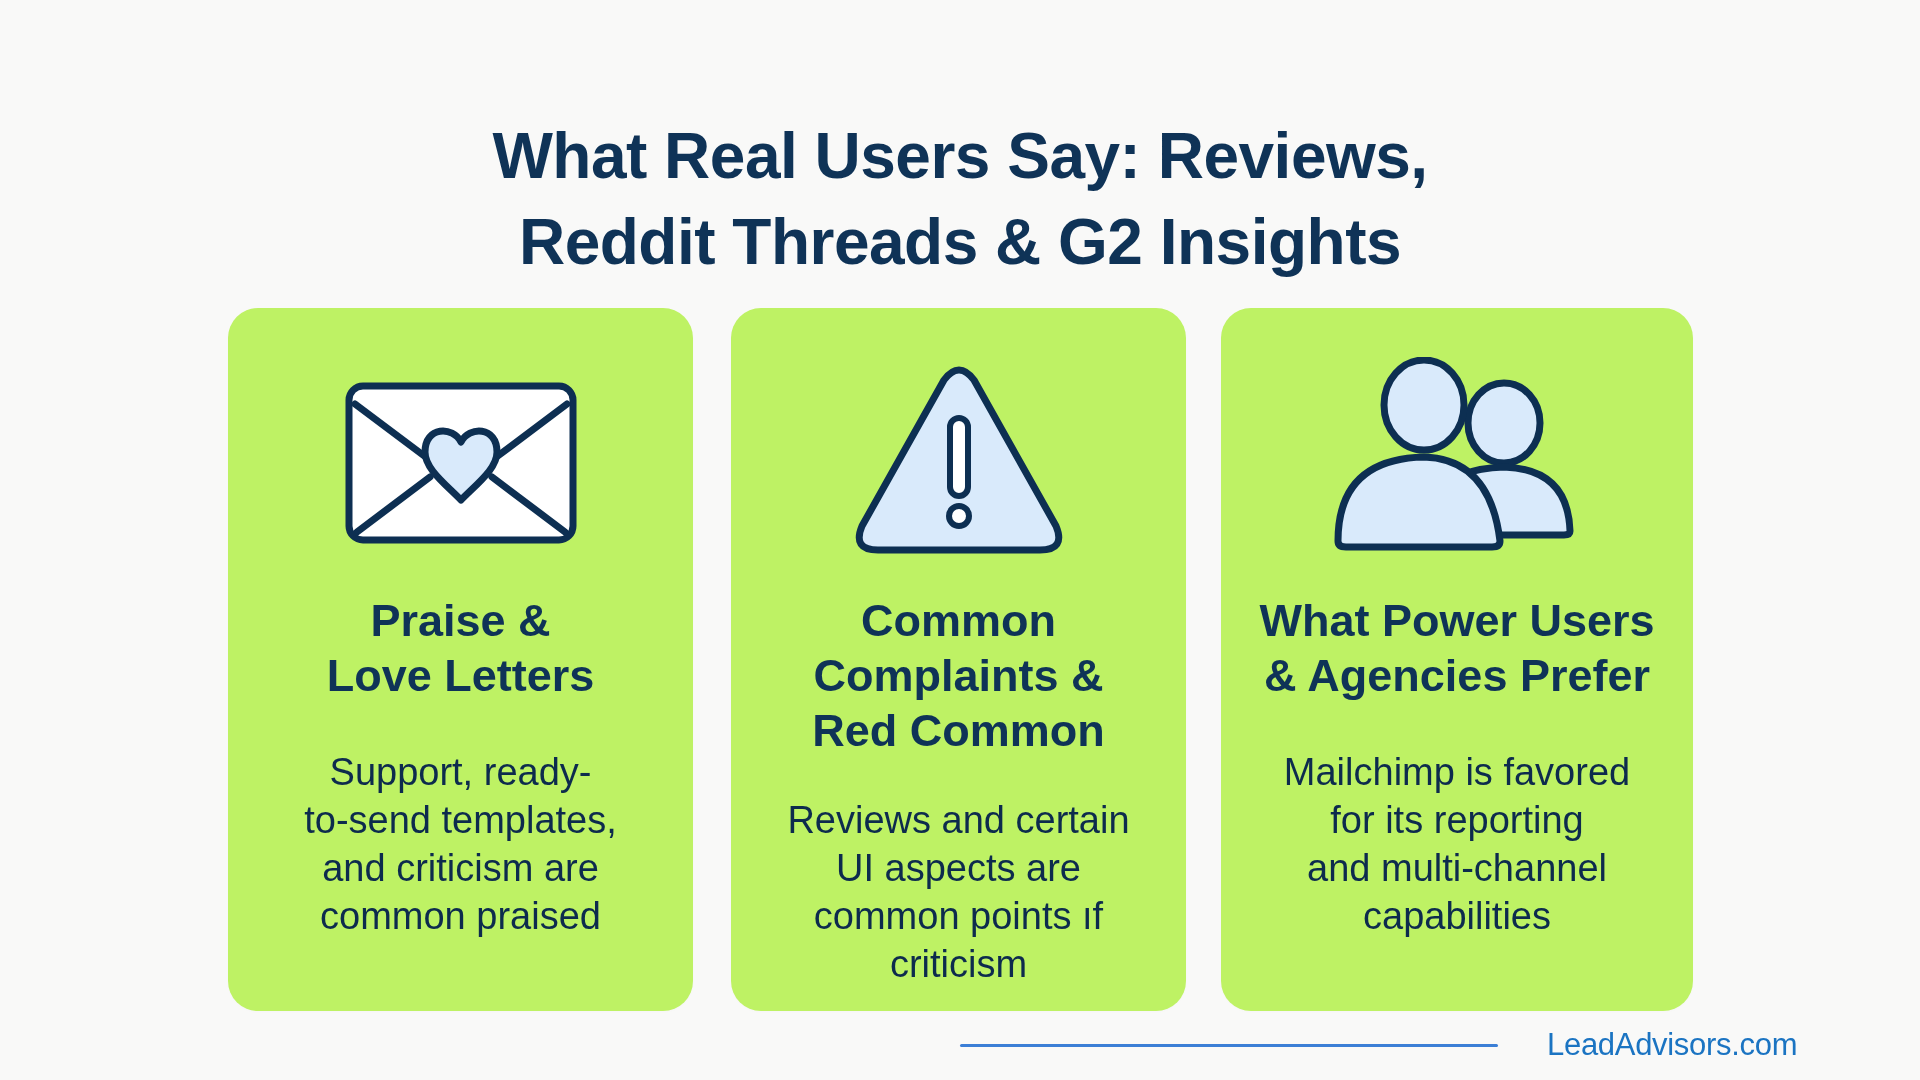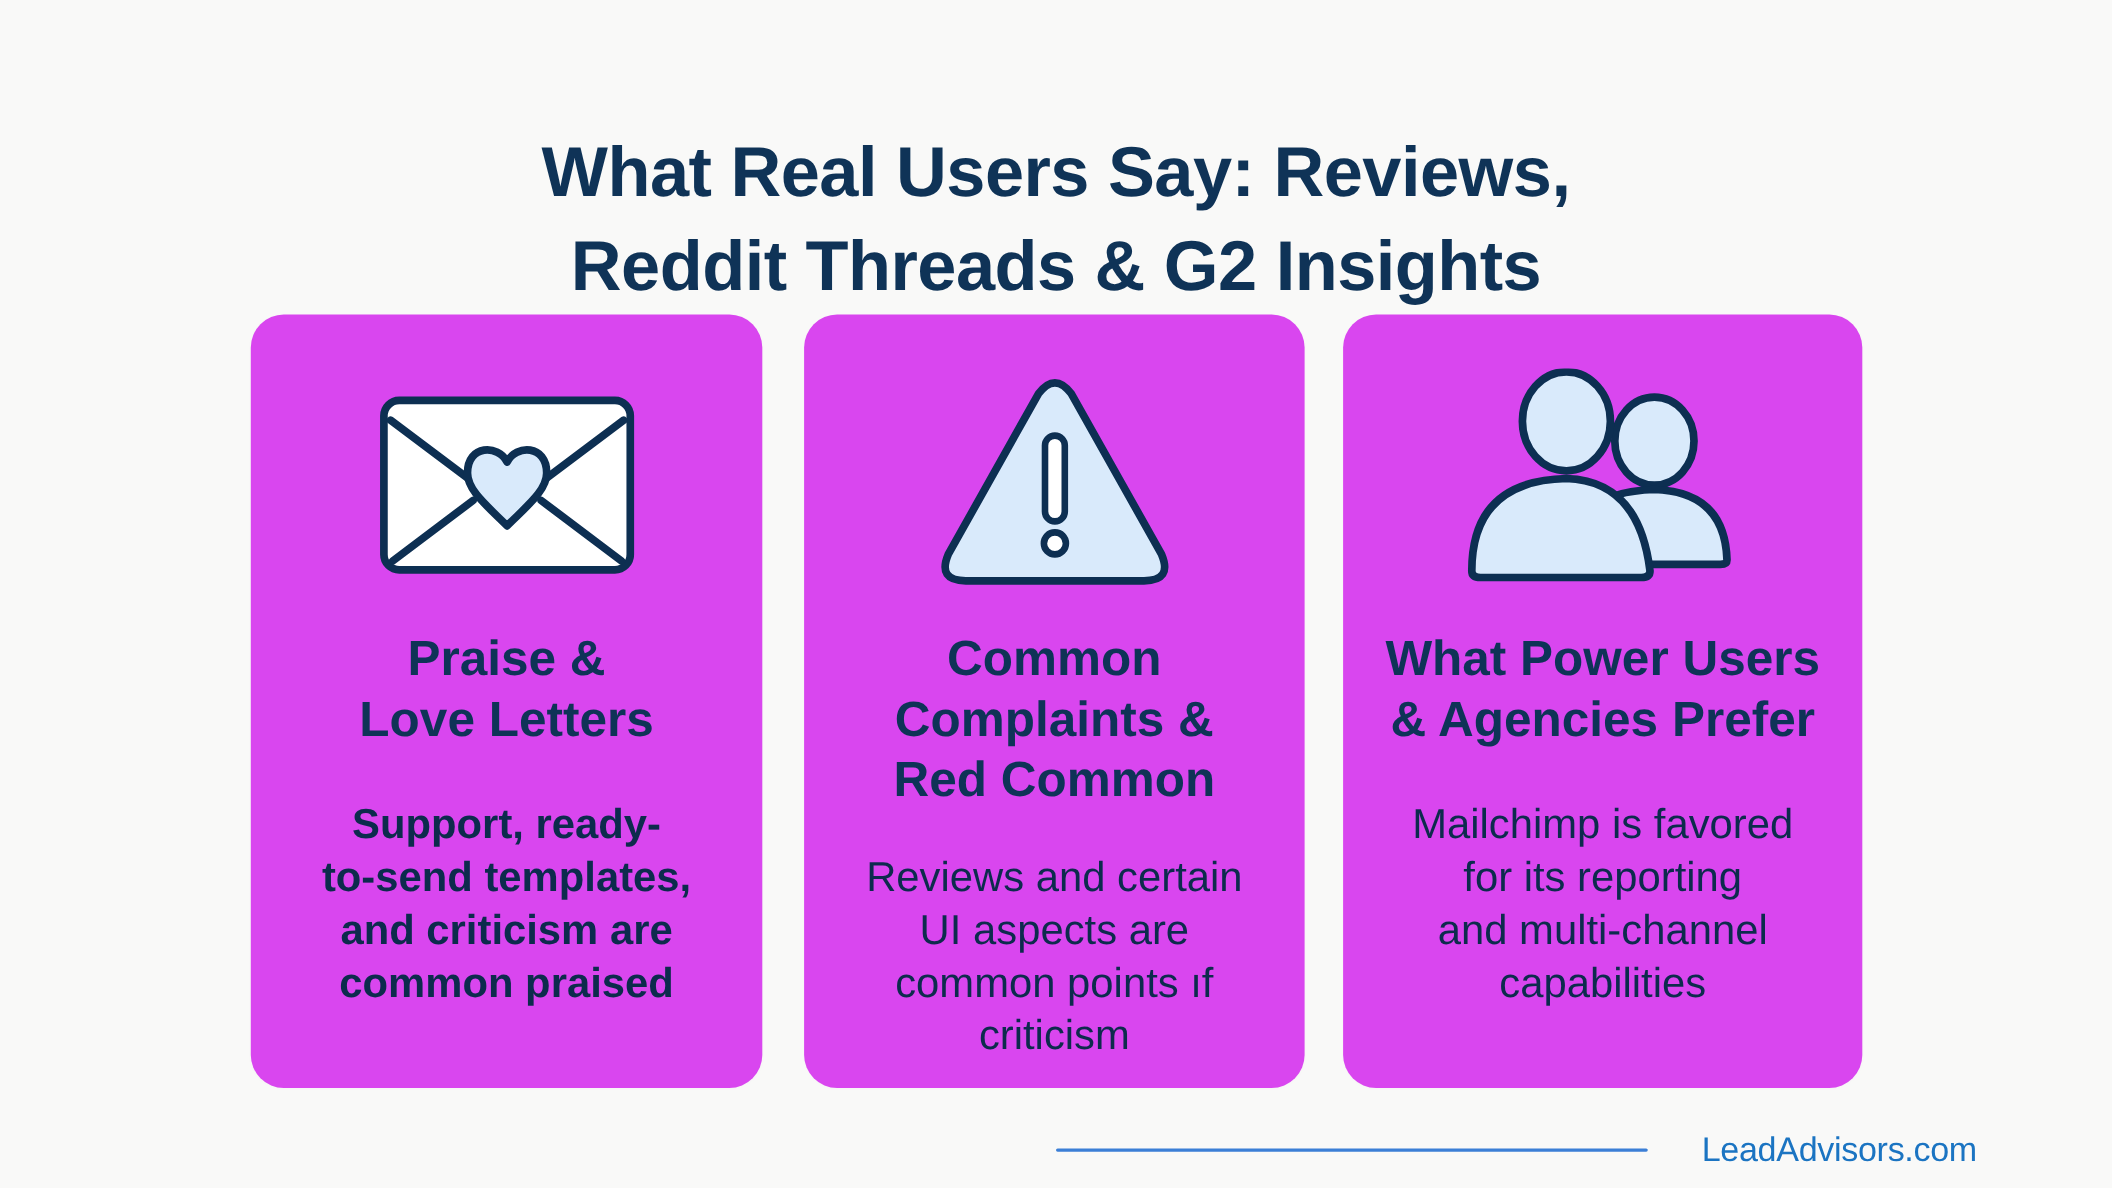--- a/index.html
+++ b/index.html
@@ -10,38 +10,38 @@
     color: #0f3357;
     position: relative;
   }
   .title {
     position: absolute; left: 0; top: 70px; width: 1920px;
     text-align: center; font-weight: 700; font-size: 64px; line-height: 86px;
     color: #0f3357; letter-spacing: -0.5px;
   }
   .title span { display: block; }
   .card {
-    position: absolute; top: 286px; height: 703px;
-    background: #d946ef; border-radius: 30px;
+    position: absolute; top: 308px; height: 703px;
+    background: #bef264; border-radius: 30px;
     box-shadow: 0 1px 3px rgba(0,0,0,0.015);
   }
   .card .icon { position: absolute; left: 0; right: 0; top: 60px; height: 190px; display: flex; justify-content: center; align-items: center; }
   .card .heading {
     position: absolute; left: 0; right: 0; top: 285px;
     text-align: center; font-weight: 700; font-size: 45px; line-height: 55px; color: #0f3357;
   }
   .card .heading span, .card .body span { display: block; }
   .card .body {
     position: absolute; left: 0; right: 0;
     text-align: center; font-size: 38px; line-height: 48px; color: #0d2b4d;
   }
   #card-1 { left: 228px; width: 465px; }
   #card-2 { left: 731px; width: 455px; }
   #card-3 { left: 1221px; width: 472px; }
-  #card-1 .body { top: 440px; font-weight: bold; }
+  #card-1 .body { top: 440px; }
   #card-2 .body { top: 488px; }
   #card-3 .body { top: 440px; }
   .footer-line {
     position: absolute; left: 960px; top: 1044px; width: 538px; height: 3px;
     background: #3c7fd6; border-radius: 2px;
   }
   .footer-brand {
     position: absolute; left: 1547px; top: 1026px;
     font-weight: 400; font-size: 31px; line-height: 38px; color: #1b74c2; letter-spacing: -0.3px;
   }

